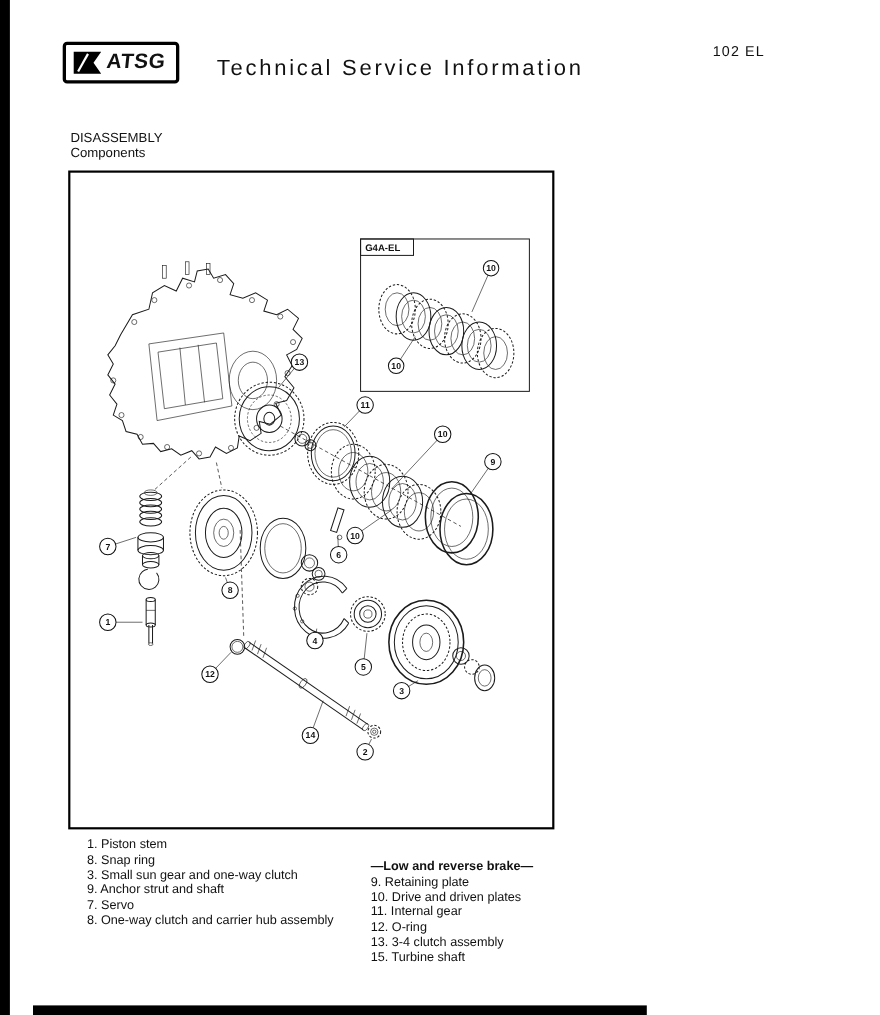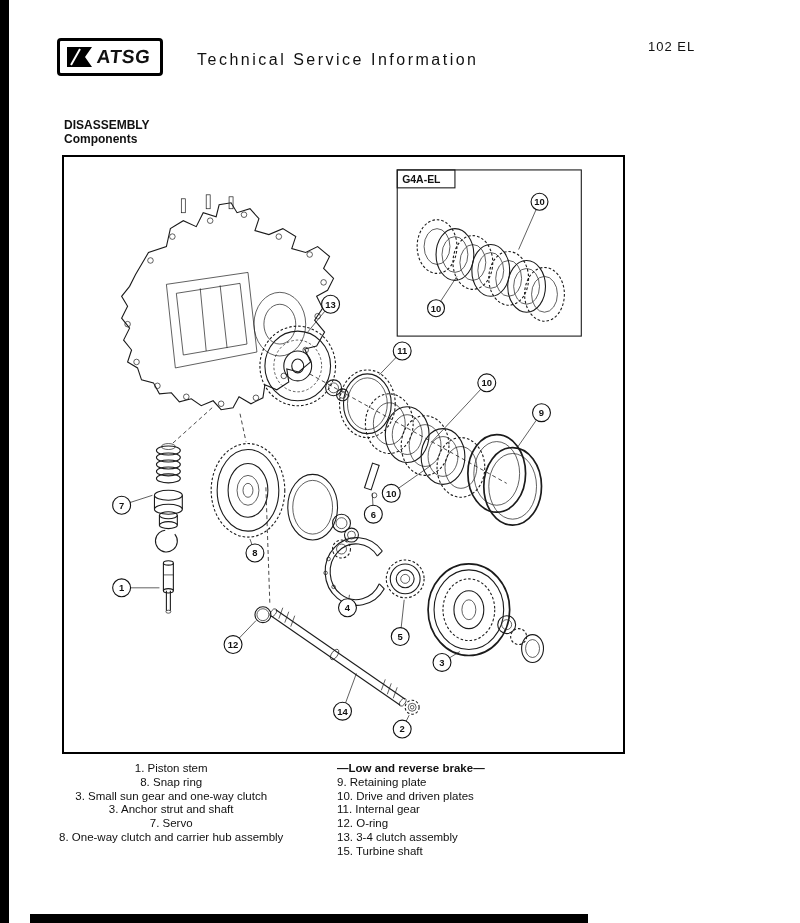--- a/index.html
+++ b/index.html
@@ -10,45 +10,45 @@
   .scan-bar-left  { position:absolute; left:0; top:0; width:9px; height:923px; background:#000; }
   .scan-bar-bottom{ position:absolute; left:30px; top:914px; width:558px; height:9px; background:#000; }
 
   .logo-box {
     position:absolute; left:57px; top:38px; width:106px; height:38px;
     border:3px solid #000; border-radius:4px; box-sizing:border-box;
     display:flex; align-items:center; gap:5px; padding:0 6px; background:#fff;
   }
   .logo-text { font-weight:bold; font-size:19px; letter-spacing:.5px; transform:skewX(-6deg); }
 
-  .doc-title { position:absolute; left:197px; top:51px; font-size:16px; letter-spacing:2.5px; white-space:nowrap; }
+  .doc-title { position:absolute; left:197px; top:51px; font-size:20px; letter-spacing:2.5px; white-space:nowrap; }
   .page-ref  { position:absolute; left:616px; top:39px; font-size:13px; letter-spacing:1px;margin-left:32px; }
 
-  .section-heading { position:absolute; left:64px; top:118px; font-size:12px; font-weight:bold; line-height:14px; }
+  .section-heading { position:absolute; left:64px; top:118px; font-size:12px; font-weight:normal; line-height:14px; }
 
   .diagram-frame {
-    position:absolute; left:62px; top:155px; width:563px; height:599px;
+    position:absolute; left:62px; top:155px; width:442px; height:599px;
     border:2px solid #000; background:#fff; box-sizing:border-box;
   }
   svg.diagram { display:block; width:100%; height:100%; }
 
   
   .ln     { fill:none; stroke:#1b1b1b; stroke-width:1.1; }
   .bold   { stroke-width:1.7; }
   .thin   { stroke-width:.7; }
   .teeth  { stroke-dasharray:2.6 2; }
   .dashline { fill:none; stroke:#1b1b1b; stroke-dasharray:4 3; stroke-width:.8; }
   .co     { fill:#fff; stroke:#111; stroke-width:1.1; }
   .co-num { font-family:"Liberation Sans",sans-serif; font-size:9.5px; font-weight:bold; fill:#111; text-anchor:middle; }
   .inset-label-t { font-family:"Liberation Sans",sans-serif; font-size:10.5px; font-weight:bold; fill:#111; }
 
   .parts { position:absolute; top:762px; font-size:11.5px; line-height:13.8px; }
-  .parts-left  { left:59px;text-align:center; }
+  .parts-left  { left:79px; }
   .parts-right { left:337px; }
-  .parts-right-title { font-weight:bold; }
+  .parts-right-title { font-weight:bold;margin-top:20px; }
 </style>
 </head>
 <body>
 
 <div class="scan-bar-left"></div>
 <div class="scan-bar-bottom"></div>
 
 <div class="logo-box">
   <svg width="26" height="24" viewBox="0 0 26 24">
     <polygon points="1,2 26,2 19,12 26,22 1,22" fill="#000"></polygon>
@@ -359,21 +359,21 @@
       <text class="co-num" x="357" y="155.4">10</text>
     </g>
   </g>
 </svg>
 </div>
 
 <div class="parts parts-left">
   <div>1. Piston stem</div>
   <div>8. Snap ring</div>
   <div>3. Small sun gear and one-way clutch</div>
-  <div>3. Anchor strut and shaft</div>
+  <div>9. Anchor strut and shaft</div>
   <div>7. Servo</div>
   <div>8. One-way clutch and carrier hub assembly</div>
 </div>
 <div class="parts parts-right">
   <div class="parts-right-title">—Low and reverse brake—</div>
   <div>9. Retaining plate</div>
   <div>10. Drive and driven plates</div>
   <div>11. Internal gear</div>
   <div>12. O-ring</div>
   <div>13. 3-4 clutch assembly</div>

